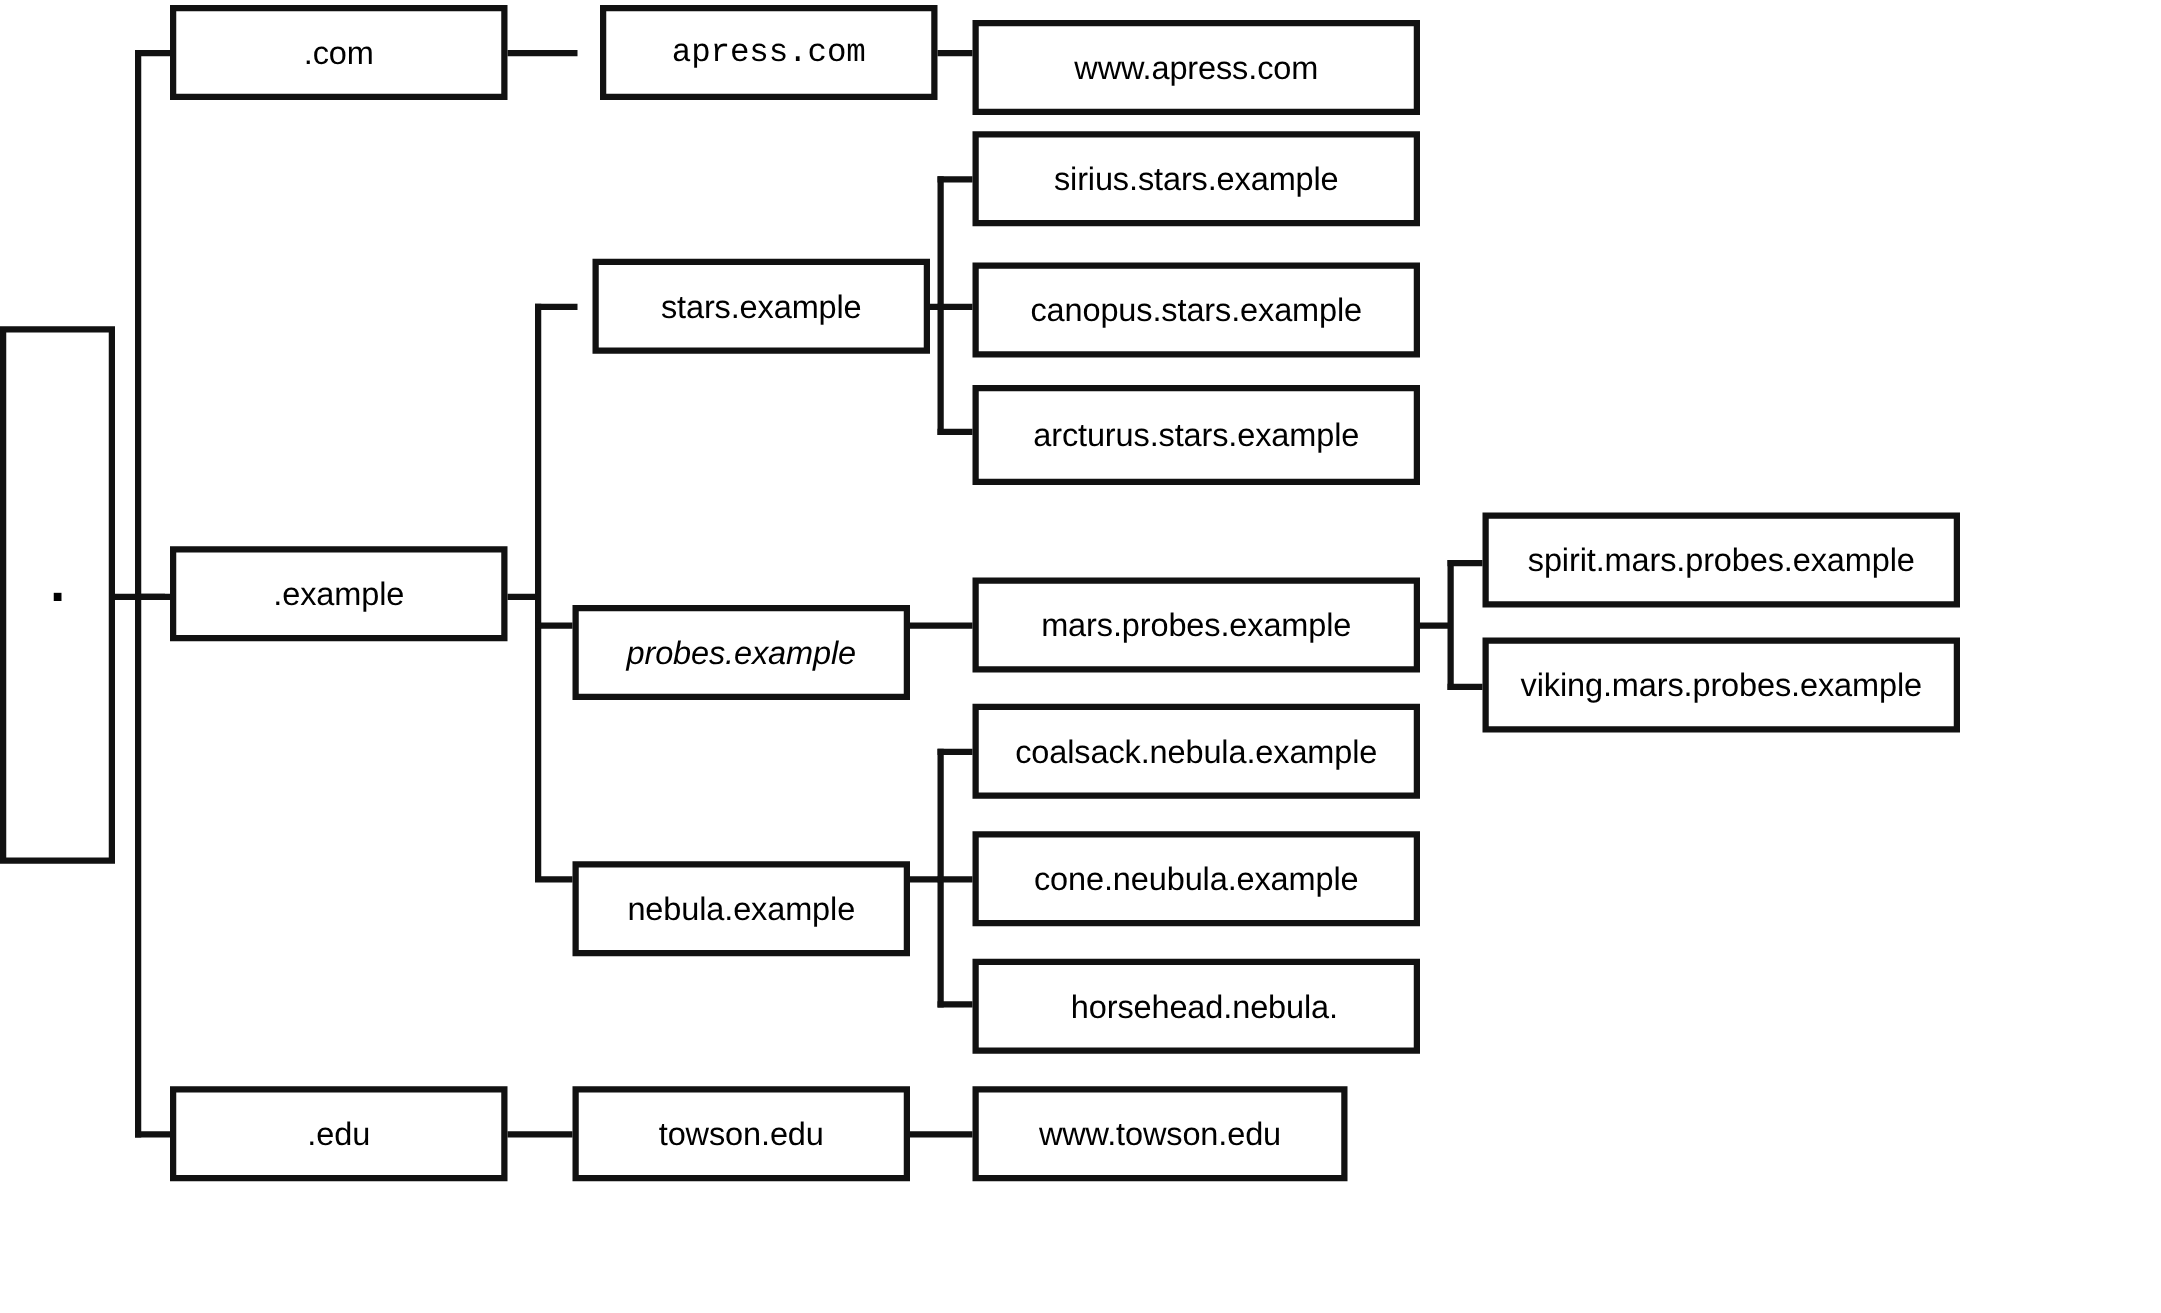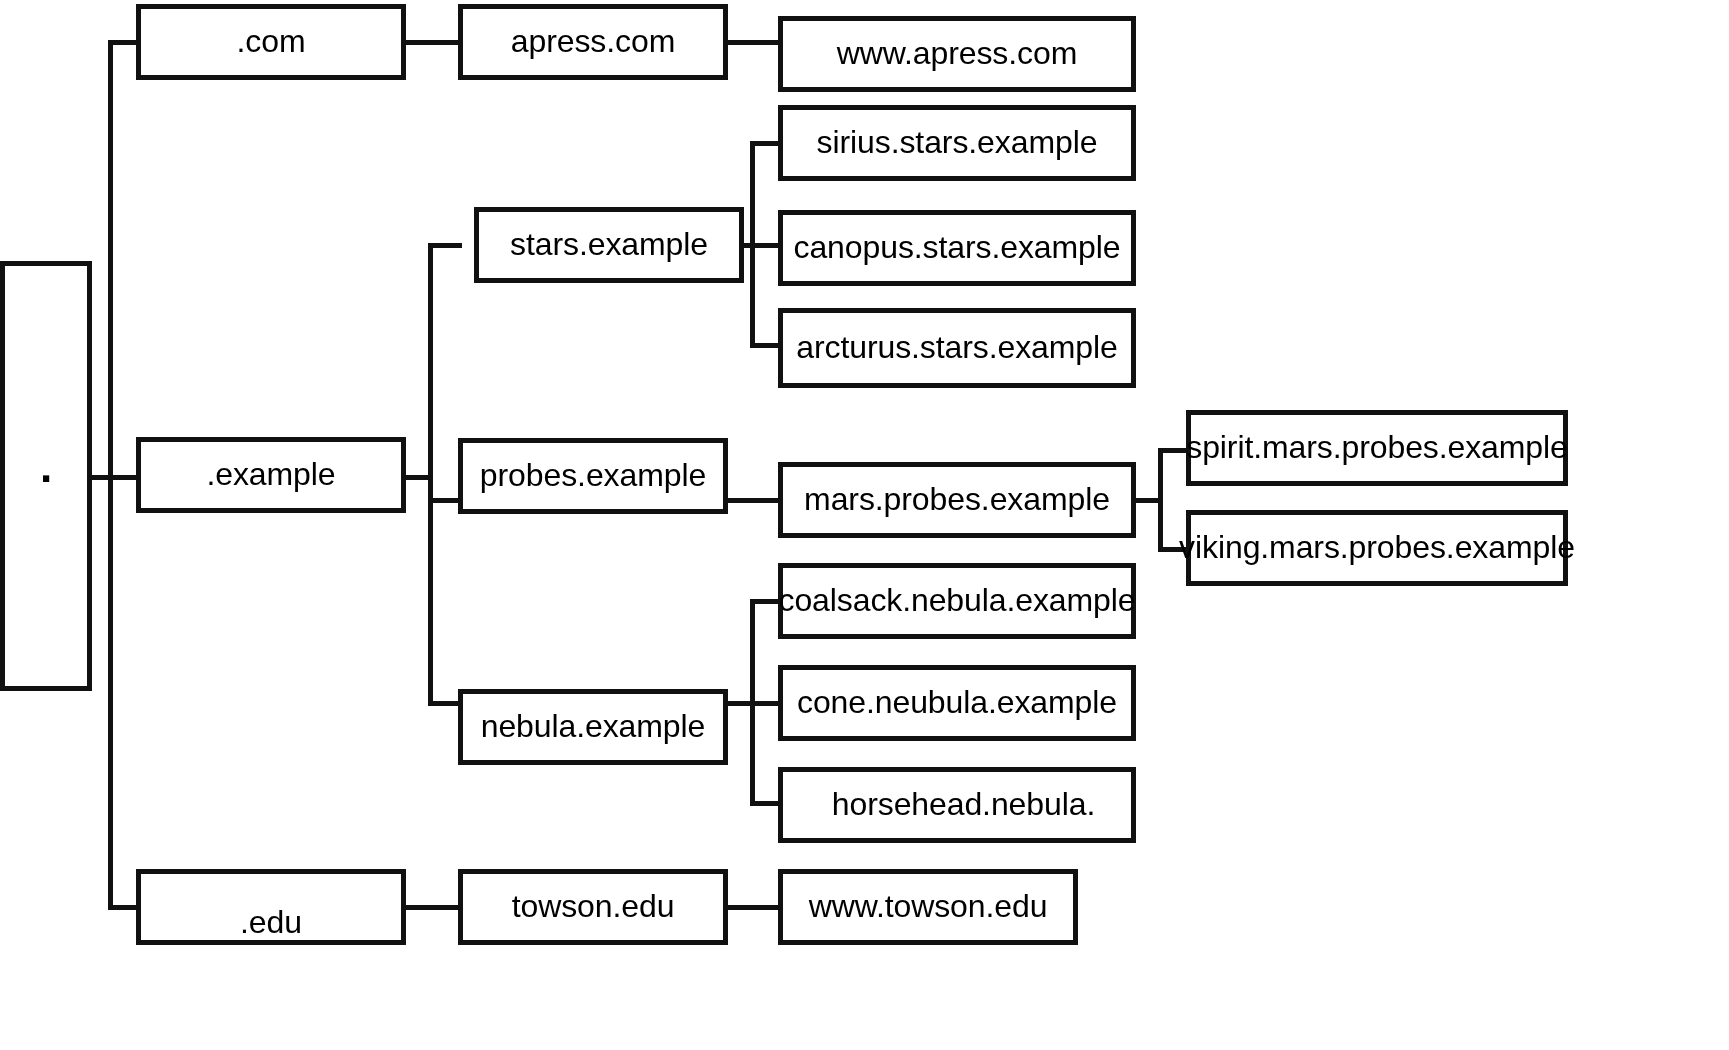--- a/index.html
+++ b/index.html
@@ -20,21 +20,21 @@
   .node {
     position: absolute;
     box-sizing: border-box;
     border: 5px solid #111111;
     background: #ffffff;
     display: flex;
     align-items: center;
     justify-content: center;
     text-align: center;
     color: #000000;
-    font-size: 32px;
+    font-size: 26px;
     line-height: 1.1;
     letter-spacing: -0.1px;
     white-space: nowrap;
     z-index: 3;
   }
   .node.root-node {
     font-size: 44px;
     font-weight: 700;
     align-items: center;
     justify-content: center;
@@ -95,33 +95,33 @@
   </div>
 
   <div class="node" style="left:136px; top:4px; width:270px; height:76px;">
     <span>.com</span>
   </div>
 
   <div class="node" style="left:136px; top:437px; width:270px; height:76px;">
     <span>.example</span>
   </div>
 
-  <div class="node" style="left:136px; top:869px; width:270px; height:76px;align-items:flex-end;">
+  <div class="node" style="left:136px; top:869px; width:270px; height:76px;">
     <span>.edu</span>
   </div>
 
-  <div class="node" style="left:458px; top:4px; width:270px; height:76px;">
+  <div class="node" style="left:480px; top:4px; width:270px; height:76px;font-family:Liberation Mono, monospace;">
     <span>apress.com</span>
   </div>
 
   <div class="node" style="left:458px; top:207px; width:270px; height:76px;margin-left:16px;">
     <span>stars.example</span>
   </div>
 
-  <div class="node" style="left:458px; top:438px; width:270px; height:76px;">
+  <div class="node" style="left:458px; top:484px; width:270px; height:76px;font-style:italic;">
     <span>probes.example</span>
   </div>
 
   <div class="node" style="left:458px; top:665px; width:270px; height:76px;margin-top:24px;">
     <span>nebula.example</span>
   </div>
 
   <div class="node" style="left:458px; top:869px; width:270px; height:76px;">
     <span>towson.edu</span>
   </div>

